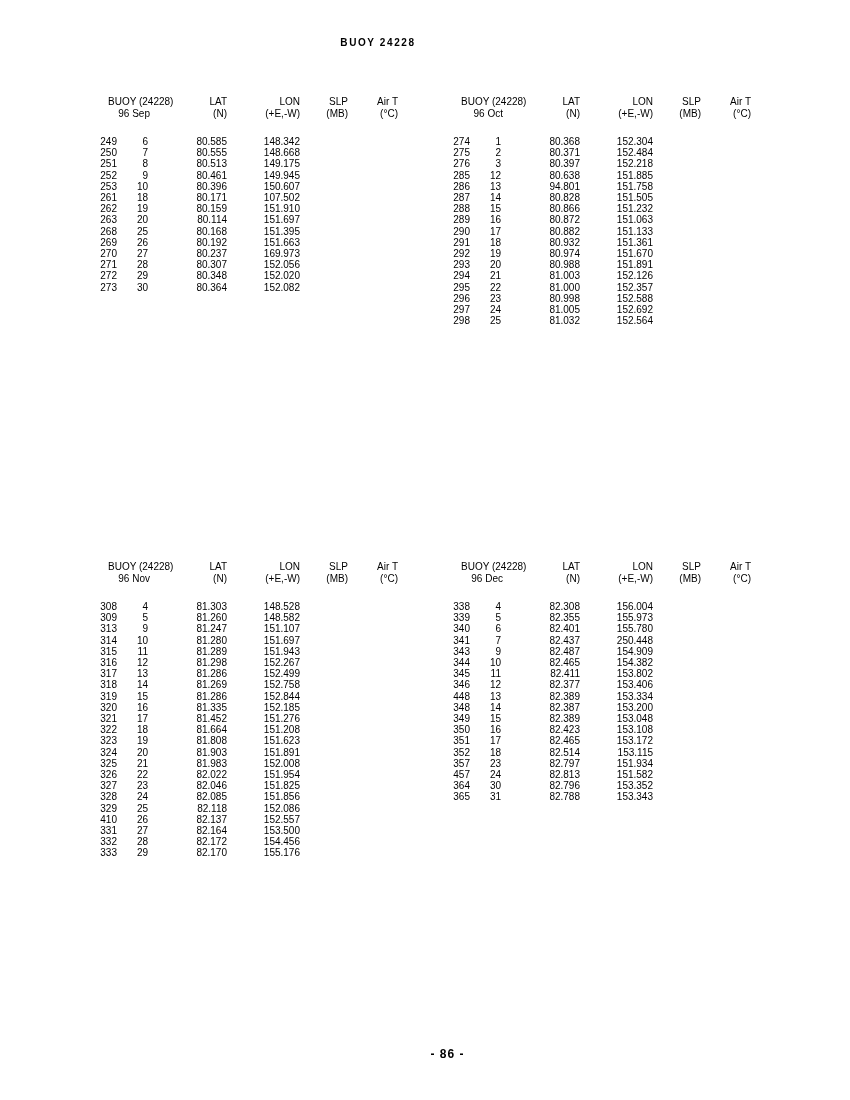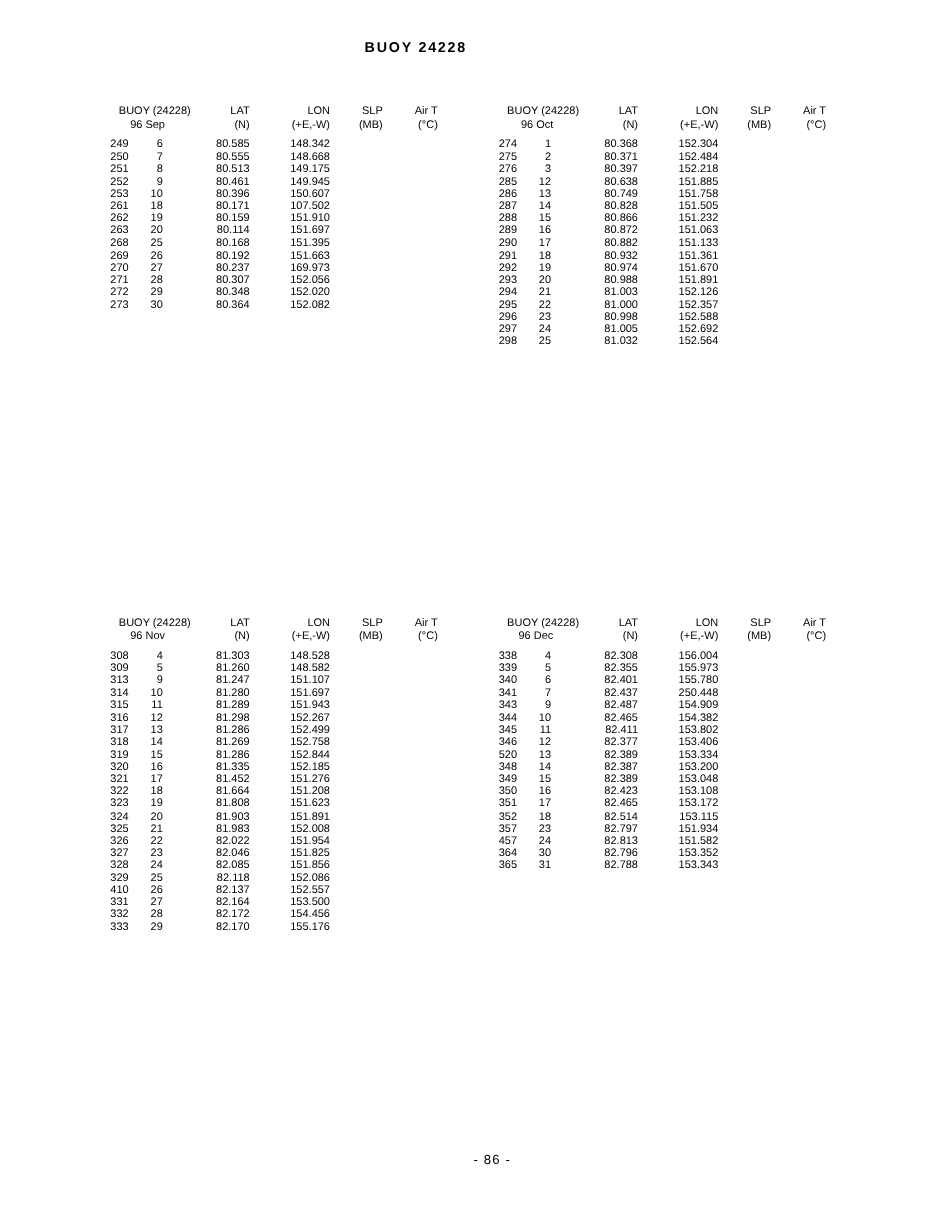--- a/index.html
+++ b/index.html
@@ -8,21 +8,21 @@
     background:#ffffff;
     font-family:"Liberation Sans", sans-serif;
     color:#000000;
     position:relative;
     overflow:hidden;
   }
   .doc-title{
     position:absolute;
     top:35px;left:0;width:756px;
     text-align:center;
-    font-size:13px;
+    font-size:10px;
     font-weight:bold;
     letter-spacing:1.6px;
     line-height:15px;
   }
   .buoy-table{
     position:absolute;
     width:312px;
     font-size:10px;
   }
   .pos-sep{left:95px;top:96px;}
@@ -46,29 +46,29 @@
     text-align:left;
     padding-left:13px;
     padding-right:0;
   }
   .c.month{
     grid-column:1 / 3;
     text-align:right;
     padding-left:3px;
     padding-right:0;
   }
-  .rows{margin-top:6px;}
+  .rows{margin-top:16px;}
   .page-footer{
     position:absolute;
     top:1047px;left:0;width:850px;
     box-sizing:border-box;
     padding-left:45px;
     text-align:center;
     font-size:12px;
-    font-weight:normal;
+    font-weight:bold;
     letter-spacing:1px;
     line-height:14px;
   }
 </style>
 </head>
 <body>
 
 <div class="doc-title">BUOY 24228</div>
 
 <section class="buoy-table pos-sep">
@@ -246,21 +246,21 @@
         <span class="c">285</span>
         <span class="c">12</span>
         <span class="c">80.638</span>
         <span class="c">151.885</span>
         <span class="c"></span>
         <span class="c"></span>
       </div>
       <div class="drow">
         <span class="c">286</span>
         <span class="c">13</span>
-        <span class="c">80.749</span>
+        <span class="c">94.801</span>
         <span class="c">151.758</span>
         <span class="c"></span>
         <span class="c"></span>
       </div>
       <div class="drow">
         <span class="c">287</span>
         <span class="c">14</span>
         <span class="c">80.828</span>
         <span class="c">151.505</span>
         <span class="c"></span>
@@ -634,21 +634,21 @@
       </div>
       <div class="drow">
         <span class="c">346</span>
         <span class="c">12</span>
         <span class="c">82.377</span>
         <span class="c">153.406</span>
         <span class="c"></span>
         <span class="c"></span>
       </div>
       <div class="drow">
-        <span class="c">520</span>
+        <span class="c">448</span>
         <span class="c">13</span>
         <span class="c">82.389</span>
         <span class="c">153.334</span>
         <span class="c"></span>
         <span class="c"></span>
       </div>
       <div class="drow">
         <span class="c">348</span>
         <span class="c">14</span>
         <span class="c">82.387</span>

